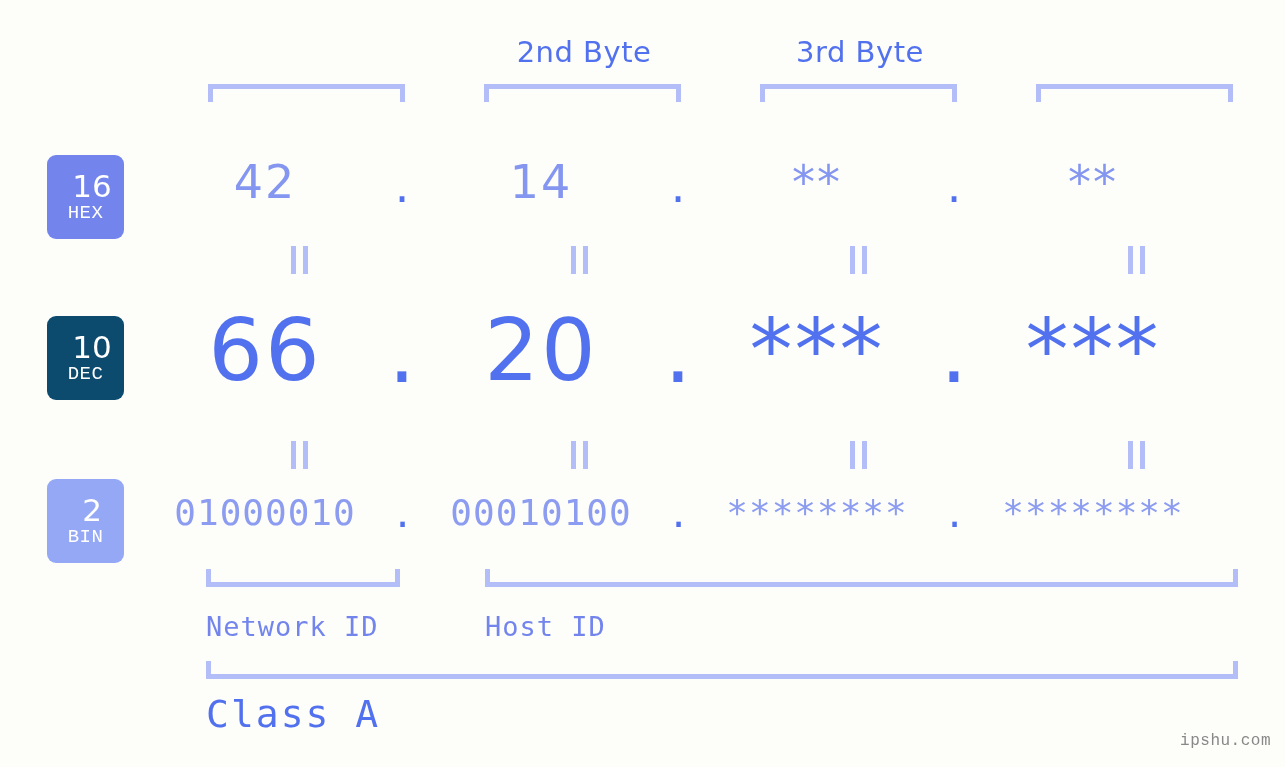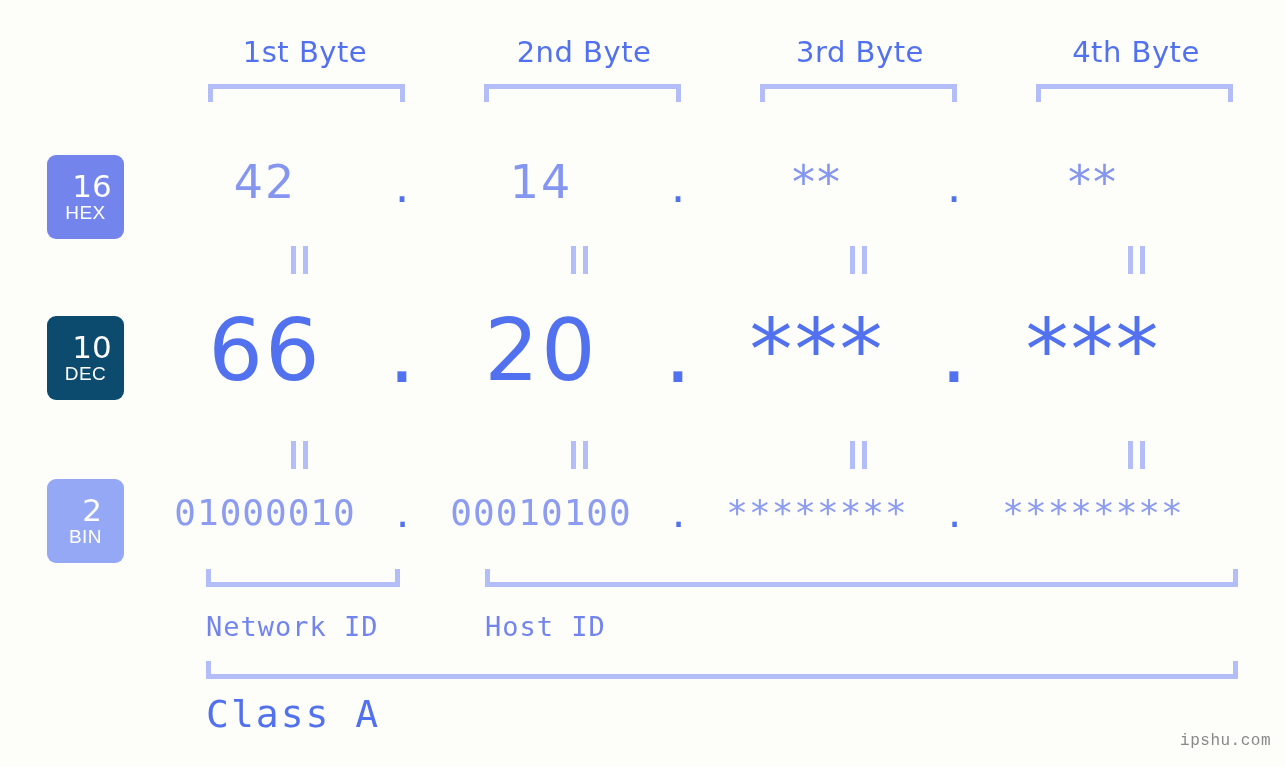--- a/index.html
+++ b/index.html
@@ -67,21 +67,21 @@
     box-sizing: border-box;
   }
   .badge .num {
     font-family: "DejaVu Sans", sans-serif;
     font-size: 31px;
     line-height: 31px;
     font-weight: 400;
     margin-left: 13px;
   }
   .badge .sub {
-    font-family: Liberation Sans, sans-serif;
+    font-family: Liberation Mono, monospace;
     font-size: 19px;
     line-height: 22px;
     font-weight: 400;
     letter-spacing: 0.5px;
   }
   #badge-hex { top: 155px; height: 84px; background: #7385ed; }
   #badge-dec { top: 316px; height: 84px; background: #0c4a6e; }
   #badge-bin { top: 479px; height: 84px; background: #95a8f5; }
 
   
@@ -201,24 +201,22 @@
     color: #888888;
     letter-spacing: 0.5px;
     margin-left: 10px;
   }
 </style>
 </head>
 <body>
 
 <div id="stage">
 
-  <div class="byte-label" style="left:205px; width:200px;">1st Byte</div>
   <div class="byte-label" style="left:484px; width:200px;">2nd Byte</div>
   <div class="byte-label" style="left:760px; width:200px;">3rd Byte</div>
-  <div class="byte-label" style="left:1036px; width:200px;">4th Byte</div>
 
   <div class="bracket down" style="left:208px; top:84px; width:197px;"></div>
   <div class="bracket down" style="left:484px; top:84px; width:197px;"></div>
   <div class="bracket down" style="left:760px; top:84px; width:197px;"></div>
   <div class="bracket down" style="left:1036px; top:84px; width:197px;"></div>
 
   <div class="badge" id="badge-hex">
     <span class="num">16</span>
     <span class="sub">HEX</span>
   </div>

